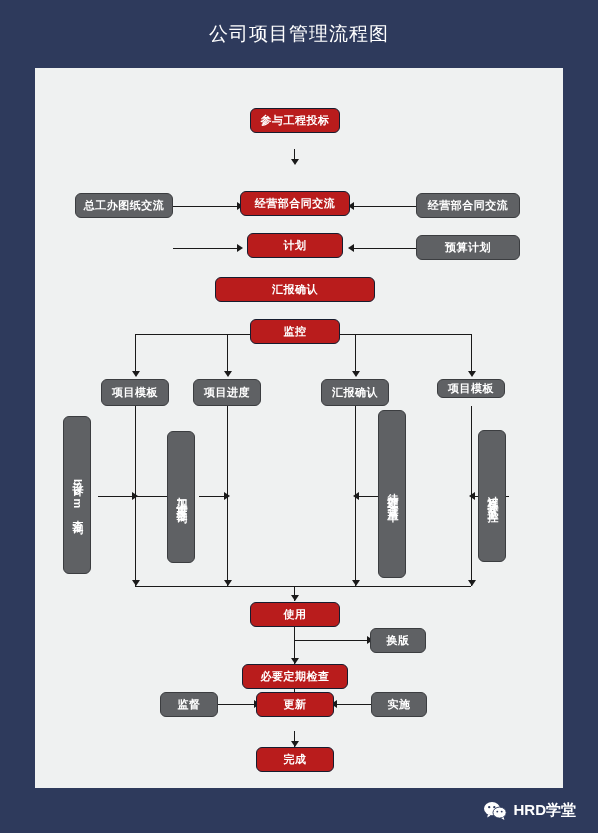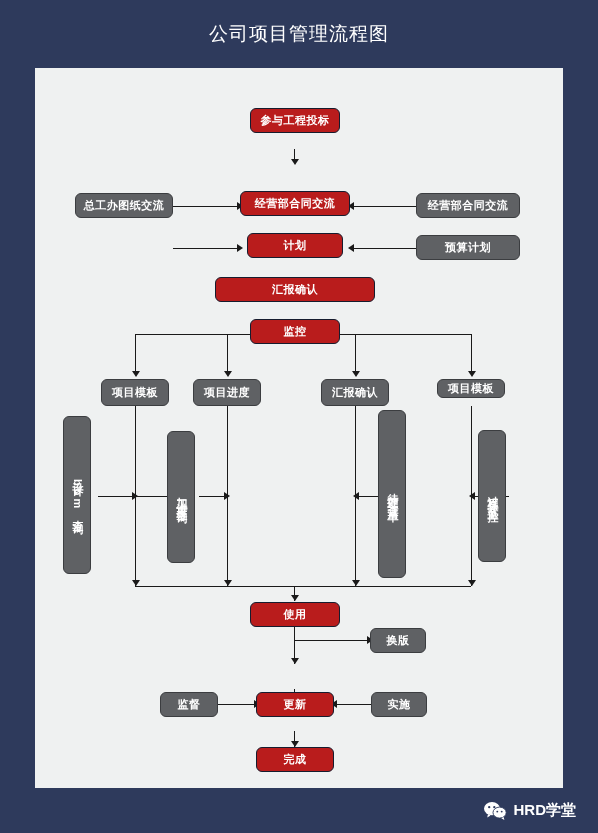--- a/index.html
+++ b/index.html
@@ -192,20 +192,21 @@
   <div class="node gray vert" style="left:132px;top:363px;width:28px;height:132px;">加工进度查询</div>
 
   <div class="node gray vert" style="left:343px;top:342px;width:28px;height:168px;">待处理一查清单</div>
 
   <div class="node gray vert" style="left:443px;top:362px;width:28px;height:132px;">过程异常监控</div>
 
   <div class="node navy" style="left:215px;top:534px;width:90px;height:25px;">使用</div>
 
   <div class="node gray" style="left:335px;top:560px;width:56px;height:25px;">换版</div>
 
+  <div class="node navy" style="left:207px;top:596px;width:106px;height:25px;">必要定期检查</div>
 
   <div class="node gray" style="left:125px;top:624px;width:58px;height:25px;">监督</div>
 
   <div class="node navy" style="left:221px;top:624px;width:78px;height:25px;">更新</div>
 
   <div class="node gray" style="left:336px;top:624px;width:56px;height:25px;">实施</div>
 
   <div class="node navy" style="left:221px;top:679px;width:78px;height:25px;">完成</div>
 
 </div>

